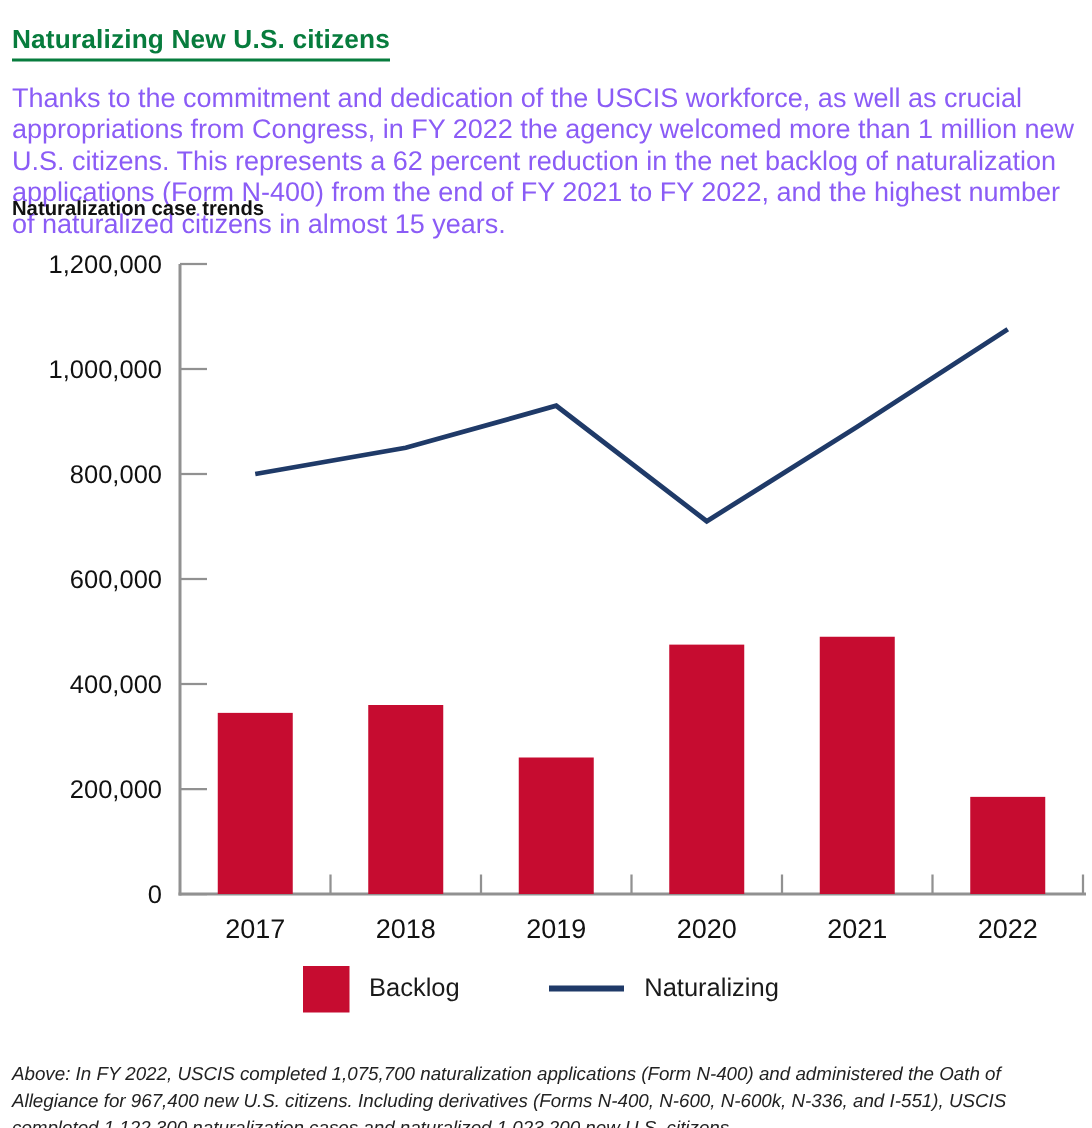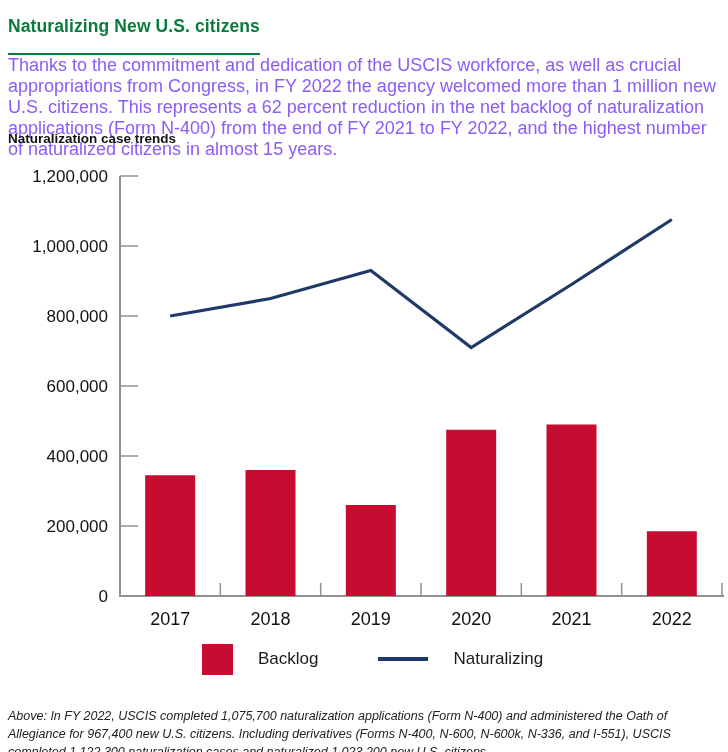--- a/index.html
+++ b/index.html
@@ -11,21 +11,21 @@
     position: relative;
     overflow: hidden;
   }
   .abs { position: absolute; }
 
   .page-title {
     left: 8px; top: 4px;
     font-size: 17.5px; font-weight: bold;
     color: #077C3D;
     border-bottom: 2.5px solid #077C3D;
-    padding-bottom: 16px;
+    padding-bottom: 2px;
     display: inline-block;
     letter-spacing: 0.1px;
   }
   .intro {
     left: 8px; top: 37px; width: 712px;
     font-size: 18px; line-height: 21px;
     color: #8b5cf6;
   }
   .chart-title {
     left: 8px; top: 131px;
@@ -46,21 +46,21 @@
     left: 202px; top: 643px; height: 32px;
     display: flex; align-items: center;
   }
   .legend-swatch {
     width: 31px; height: 31px;
     background: #C60C30;
     display: inline-block;
   }
   .legend-label {
     font-size: 17px; color: #1a1a1a;
-    margin-left: 25px;
+    margin-left: 13px;
   }
   .legend-line {
     width: 50px; height: 4px;
     background: #1F3A68;
     display: inline-block;
     margin-left: 60px;
   }
 
   .footnote {
     left: 8px; top: 694px; width: 714px;

